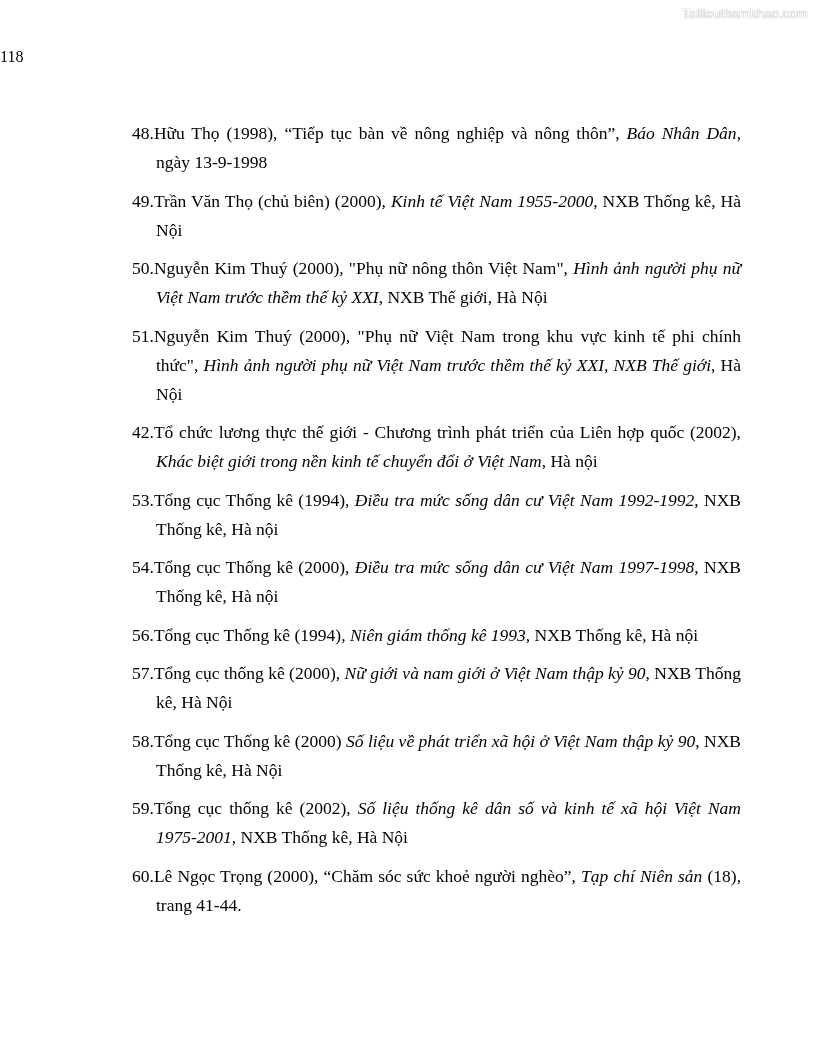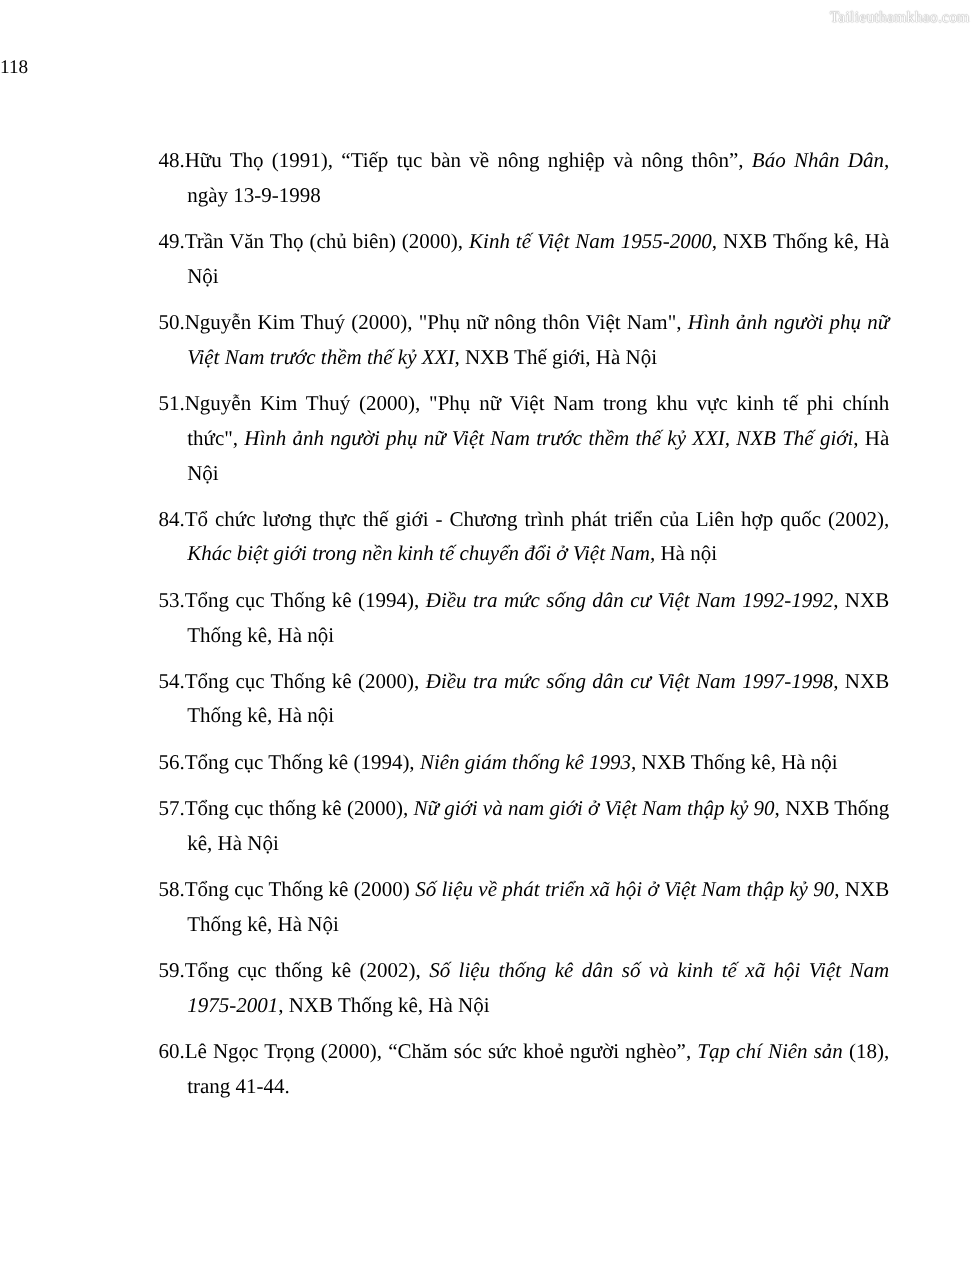--- a/index.html
+++ b/index.html
@@ -3,21 +3,21 @@
   <meta charset="utf-8">
   <style>
     html, body { margin: 0; padding: 0; background: #ffffff; }
     body {
       width: 816px; height: 1056px; position: relative; overflow: hidden;
       font-family: "Liberation Serif", "DejaVu Serif", serif;
       color: #000;
     }
     .watermark {
       position: absolute; top: 6px; right: 8px;
-      font-family: Liberation Serif, serif;
+      font-family: Liberation Sans, sans-serif;
       font-size: 13px; color: #ffffff;
       text-shadow: 0 0 1px #9a9a9a, 0 0 1px #9a9a9a;
       letter-spacing: 0.2px;
     }
     .page-number {
       position: absolute; top: 48px; left: 0; width: 100%;
       font-size: 16px;
     }
     .refs {
       position: absolute; top: 119px; left: 132px; width: 609px;
@@ -33,25 +33,25 @@
     .ref i { }
   </style>
 </head>
 <body>
 
 <div class="watermark">Tailieuthamkhao.com</div>
 <div class="page-number">118</div>
 
 <ol class="refs" id="refs">
 
-  <li class="ref"><span class="num">48.</span><span>Hữu Thọ (1991), “Tiếp tục bàn về nông nghiệp và nông thôn”, </span><i>Báo Nhân Dân</i><span>, ngày 13-9-1998</span></li>
+  <li class="ref"><span class="num">48.</span><span>Hữu Thọ (1998), “Tiếp tục bàn về nông nghiệp và nông thôn”, </span><i>Báo Nhân Dân</i><span>, ngày 13-9-1998</span></li>
   <li class="ref"><span class="num">49.</span><span>Trần Văn Thọ (chủ biên) (2000), </span><i>Kinh tế Việt Nam 1955-2000</i><span>, NXB Thống kê, Hà Nội</span></li>
   <li class="ref"><span class="num">50.</span><span>Nguyễn Kim Thuý (2000), "Phụ nữ nông thôn Việt Nam", </span><i>Hình ảnh người phụ nữ Việt Nam trước thềm thế kỷ XXI</i><span>, NXB Thế giới, Hà Nội</span></li>
   <li class="ref"><span class="num">51.</span><span>Nguyễn Kim Thuý (2000), "Phụ nữ Việt Nam trong khu vực kinh tế phi chính thức", </span><i>Hình ảnh người phụ nữ Việt Nam trước thềm thế kỷ XXI, NXB Thế giới</i><span>, Hà Nội</span></li>
-  <li class="ref"><span class="num">84.</span><span>Tổ chức lương thực thế giới - Chương trình phát triển của Liên hợp quốc (2002), </span><i>Khác biệt giới trong nền kinh tế chuyển đổi ở Việt Nam</i><span>, Hà nội</span></li>
+  <li class="ref"><span class="num">42.</span><span>Tổ chức lương thực thế giới - Chương trình phát triển của Liên hợp quốc (2002), </span><i>Khác biệt giới trong nền kinh tế chuyển đổi ở Việt Nam</i><span>, Hà nội</span></li>
   <li class="ref"><span class="num">53.</span><span>Tổng cục Thống kê (1994), </span><i>Điều tra mức sống dân cư Việt Nam 1992-1992</i><span>, NXB Thống kê, Hà nội</span></li>
   <li class="ref"><span class="num">54.</span><span>Tổng cục Thống kê (2000), </span><i>Điều tra mức sống dân cư Việt Nam 1997-1998</i><span>, NXB Thống kê, Hà nội</span></li>
   <li class="ref"><span class="num">56.</span><span>Tổng cục Thống kê (1994), </span><i>Niên giám thống kê 1993</i><span>, NXB Thống kê, Hà nội</span></li>
   <li class="ref"><span class="num">57.</span><span>Tổng cục thống kê (2000), </span><i>Nữ giới và nam giới ở Việt Nam thập kỷ 90</i><span>, NXB Thống kê, Hà Nội</span></li>
   <li class="ref"><span class="num">58.</span><span>Tổng cục Thống kê (2000) </span><i>Số liệu về phát triển xã hội ở Việt Nam thập kỷ 90</i><span>, NXB Thống kê, Hà Nội</span></li>
   <li class="ref"><span class="num">59.</span><span>Tổng cục thống kê (2002), </span><i>Số liệu thống kê dân số và kinh tế xã hội Việt Nam 1975-2001</i><span>, NXB Thống kê, Hà Nội</span></li>
   <li class="ref"><span class="num">60.</span><span>Lê Ngọc Trọng (2000), “Chăm sóc sức khoẻ người nghèo”, </span><i>Tạp chí Niên sản</i><span> (18), trang 41-44.</span></li>
 </ol>
 
 </body></html>

